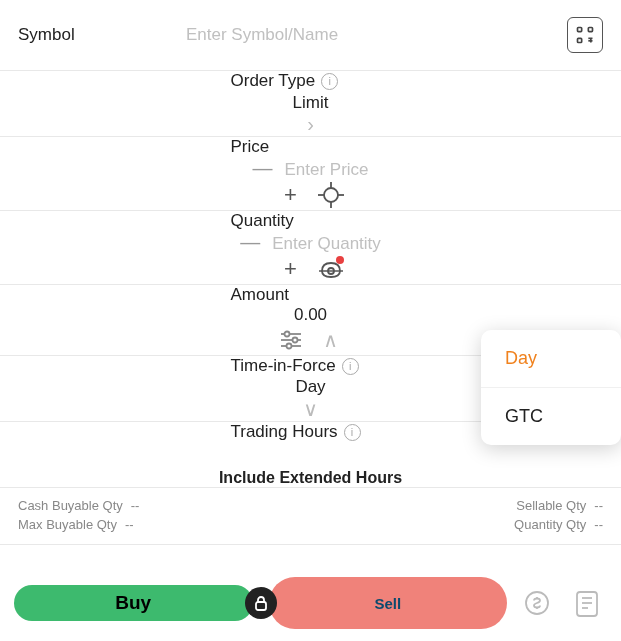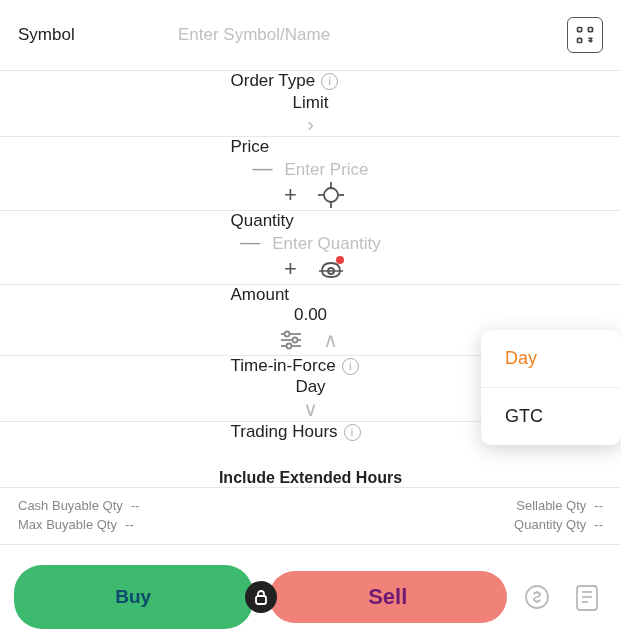--- a/index.html
+++ b/index.html
@@ -90,20 +90,21 @@
     }
     .symbol-label {
       font-size: 17px;
       color: #222;
       min-width: 160px;
     }
     .symbol-input-area {
       flex: 1;
       color: #c0c0c0;
       font-size: 17px;
+      margin-left: 8px;
     }
     .symbol-icon {
       width: 36px;
       height: 36px;
       border: 1.5px solid #555;
       border-radius: 6px;
       display: flex;
       align-items: center;
       justify-content: center;
     }
@@ -146,40 +147,40 @@
       padding: 12px 14px;
       gap: 10px;
       background: #fff;
       position: absolute;
       bottom: 0;
       left: 0;
       right: 0;
     }
     .buy-btn {
       flex: 1;
-      height: 64px;
+      height: 36px;
       background: #3dba6e;
       border: none;
       border-radius: 28px;
-      color: #0c4a6e;
+      color: #000000;
       font-size: 19px;
       font-weight: 600;
       cursor: pointer;
       display: flex;
       align-items: center;
       justify-content: center;
     }
     .sell-btn {
       flex: 1;
       height: 52px;
       background: #f0827a;
       border: none;
       border-radius: 28px;
-      color: #701a75;
-      font-size: 22px;
+      color: #0c4a6e;
+      font-size: 15px;
       font-weight: 600;
       cursor: pointer;
     }
     .lock-badge {
       width: 32px;
       height: 32px;
       background: #222;
       border-radius: 50%;
       display: flex;
       align-items: center;

